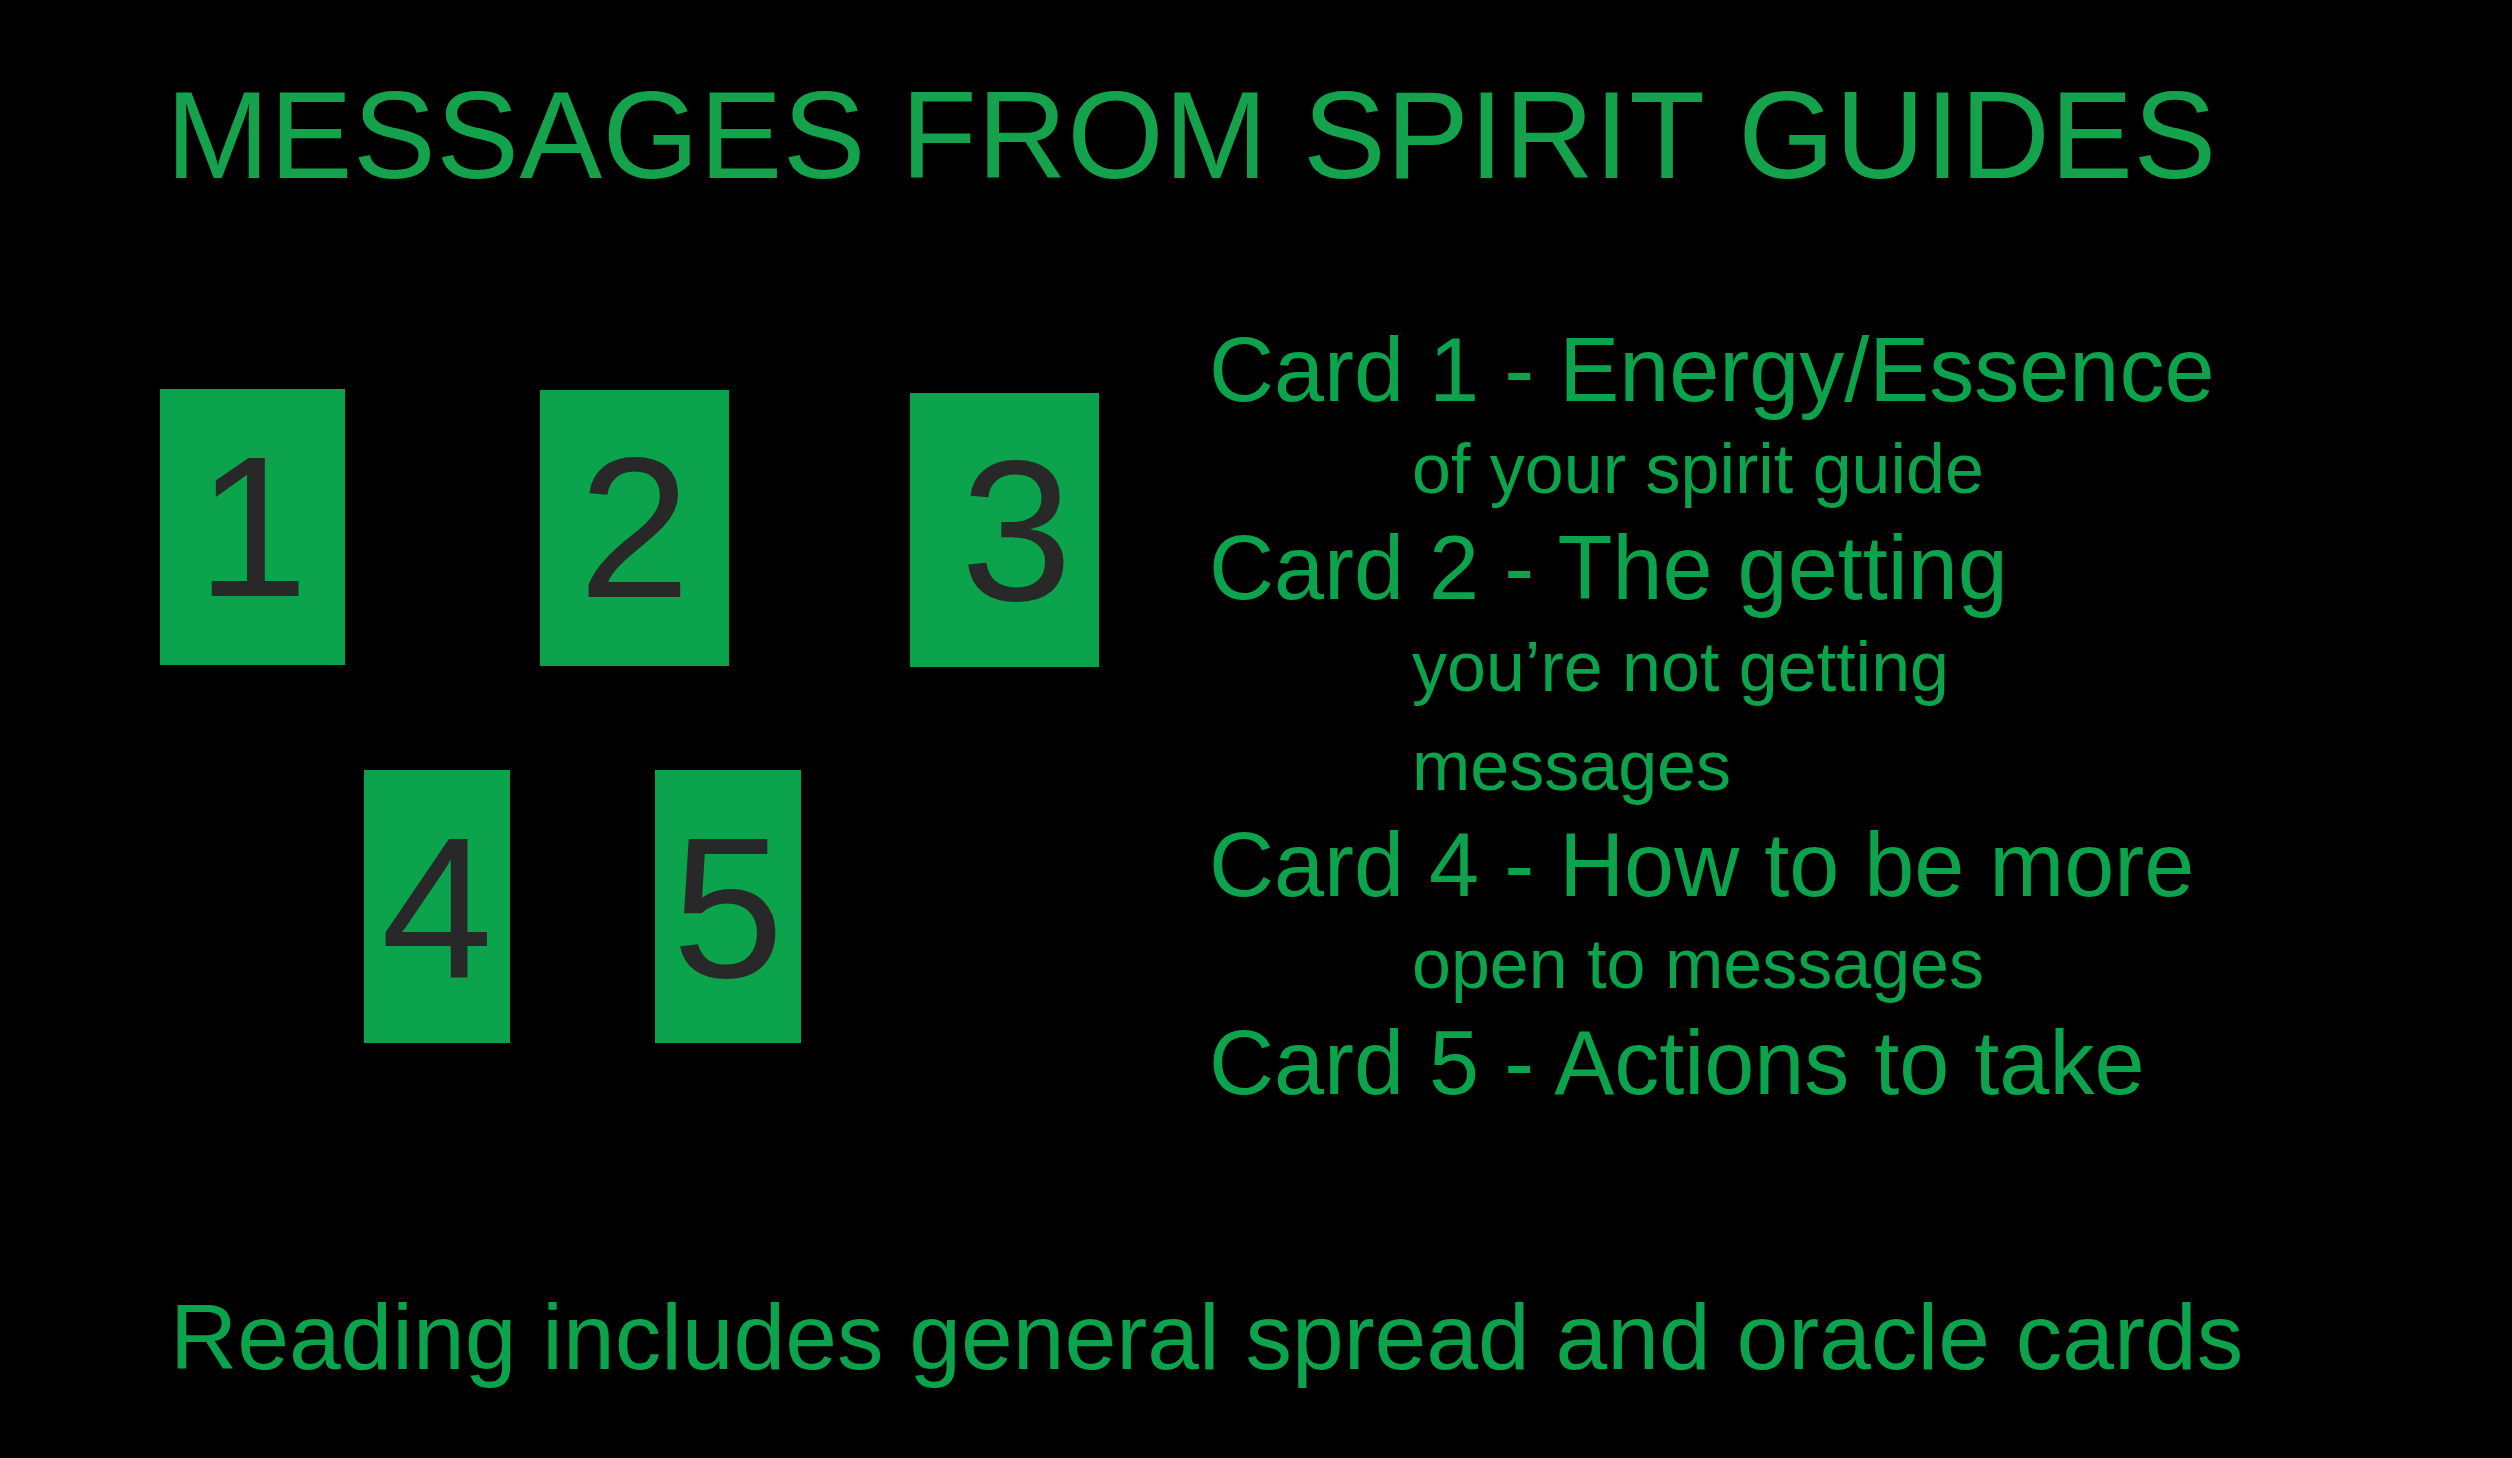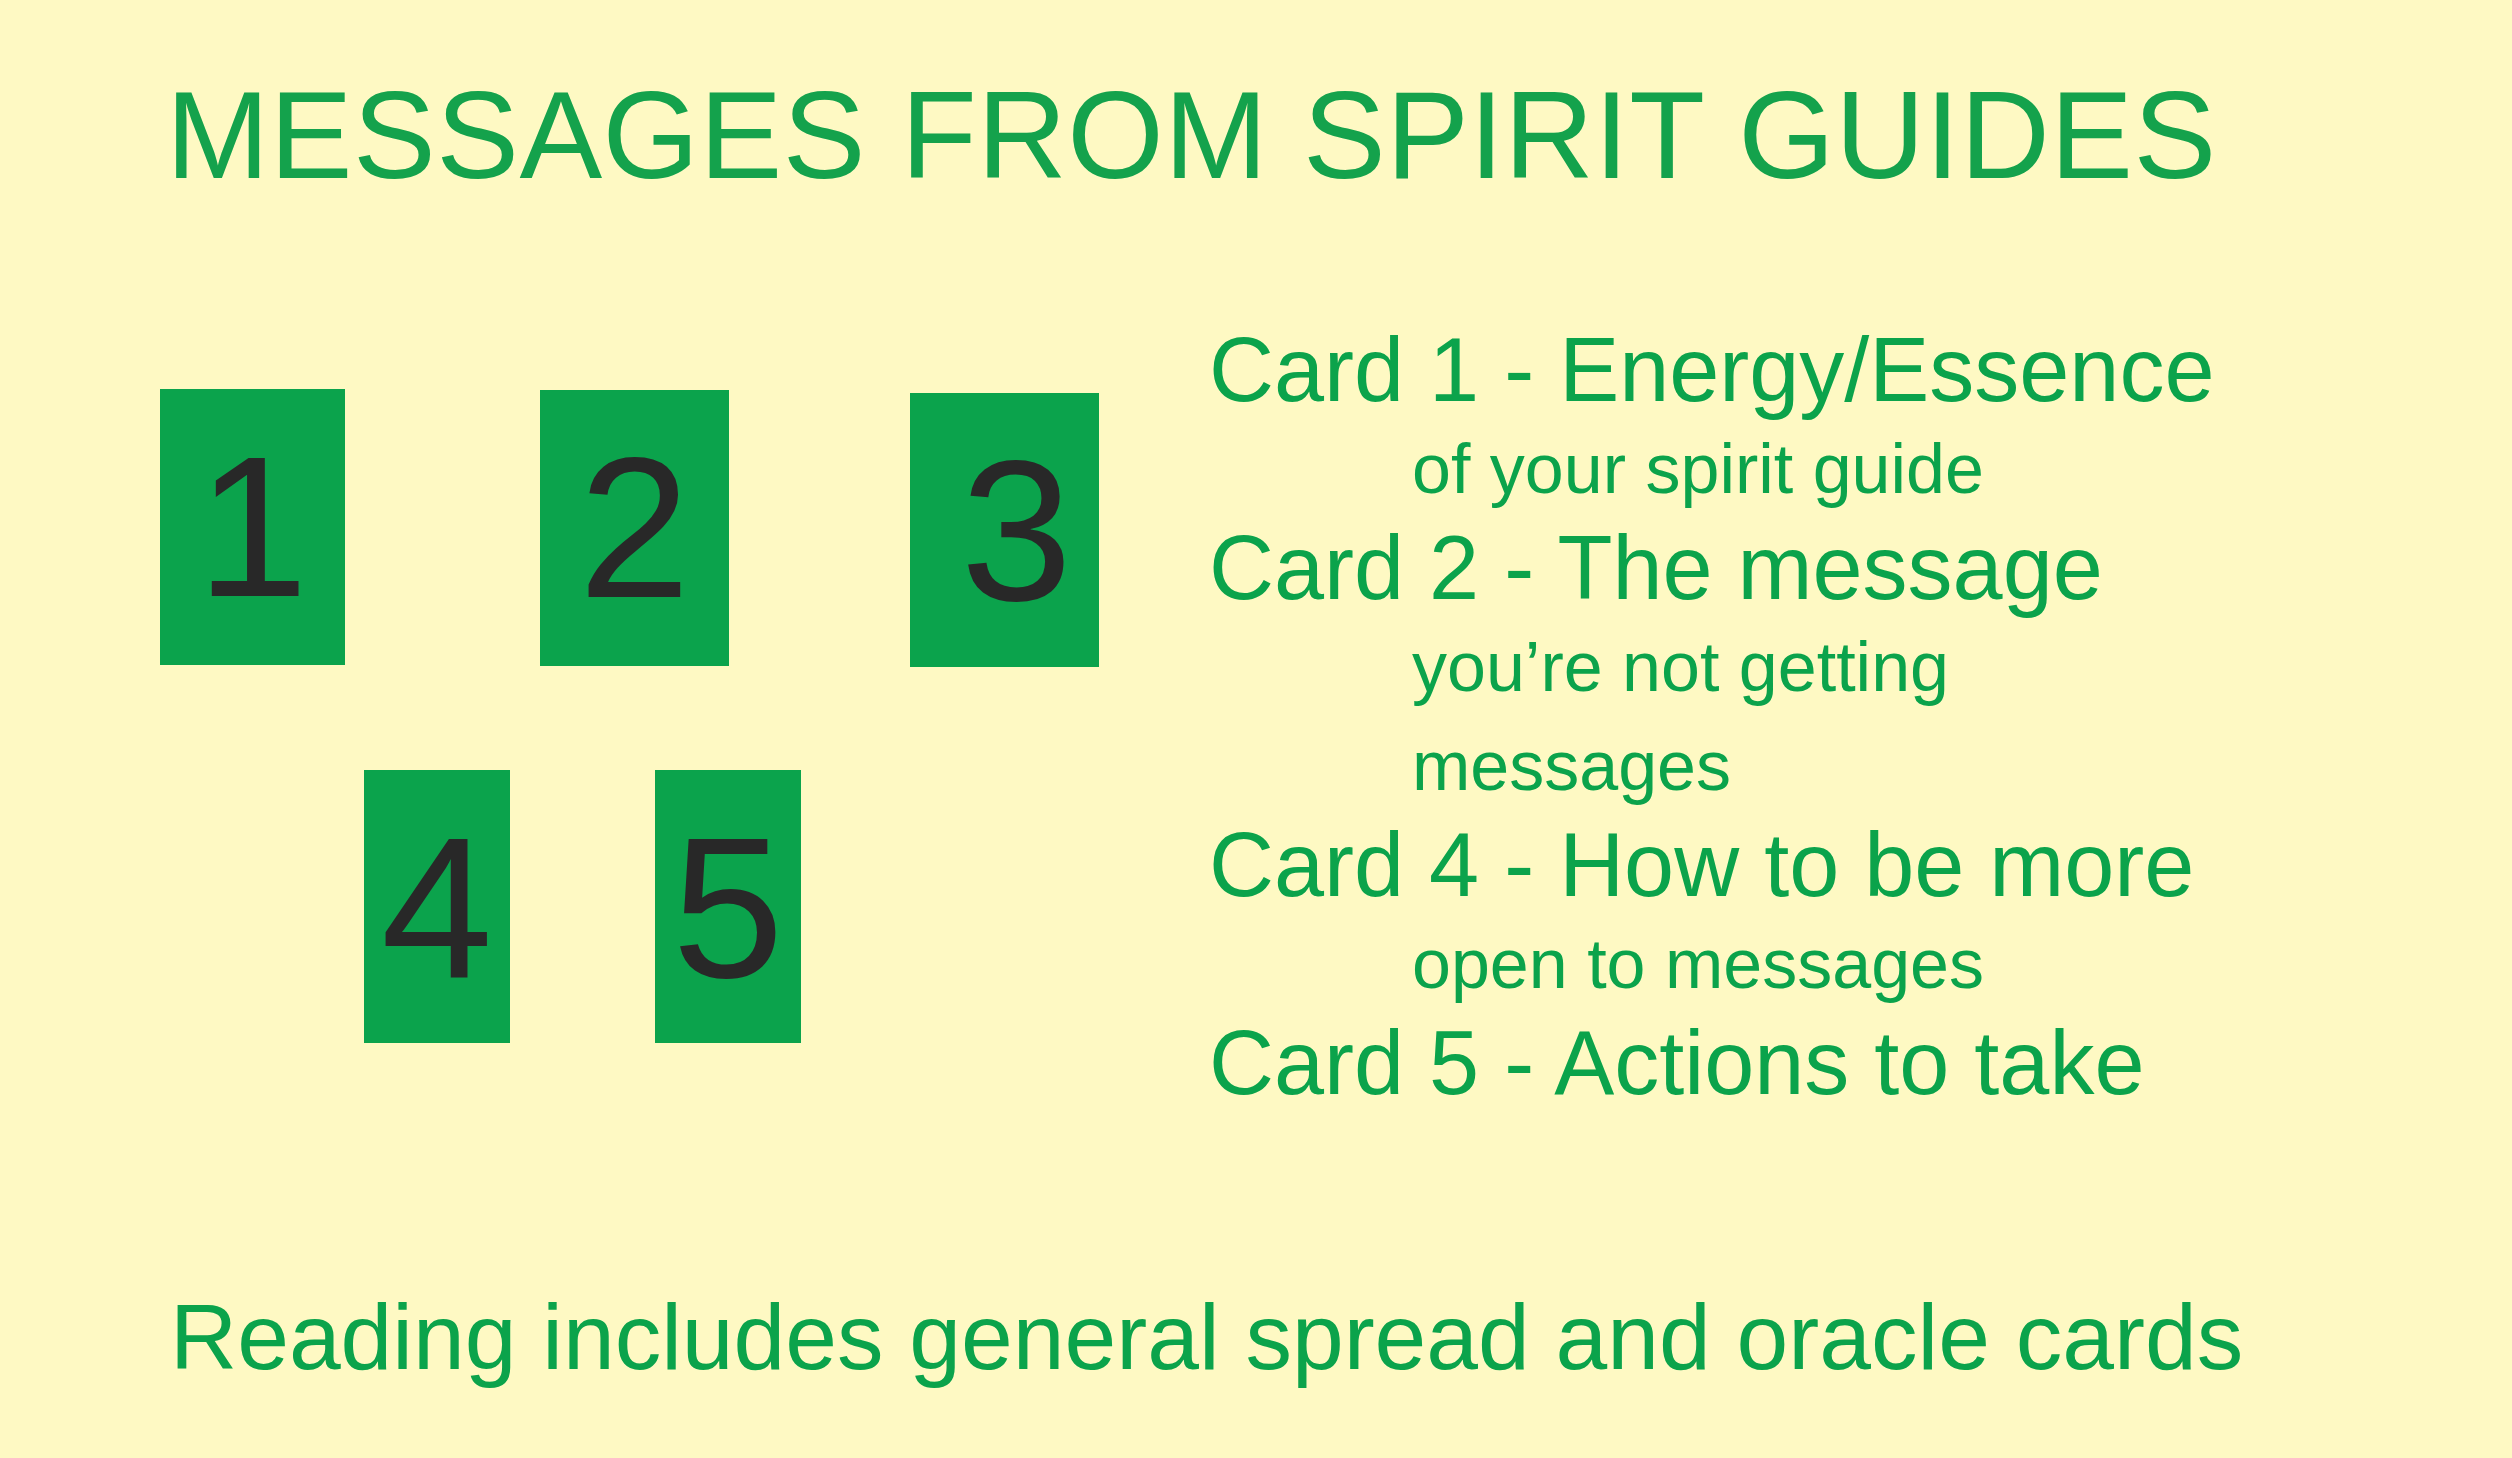--- a/index.html
+++ b/index.html
@@ -106,21 +106,21 @@
     font-size: 93px;
     line-height: 1.0;
     color: #0ba34b;
     white-space: nowrap;
     font-weight: 400;
   }
 </style>
 </head>
 <body>
 
-<div id="canvas" style="background: #fef9c3;">
+<div id="canvas" style="background: #000000;">
 
   <div id="page-title" style="color: rgb(20, 162, 76);">MESSAGES FROM SPIRIT GUIDES</div>
 
   <div id="card-spread">
 
     <div class="tarot-card" id="card-1" style="background: rgb(11, 163, 76);">
       <span class="card-number" style="color: rgb(40, 40, 40);">1</span>
     </div>
 
     <div class="tarot-card" id="card-2" style="background: rgb(11, 163, 76);">
@@ -142,21 +142,21 @@
   </div>
 
   <div id="card-meanings">
 
     <div class="meaning-block">
       <div class="meaning-row" id="meaning-row-1" style="color: rgb(11, 163, 75);"><span class="meaning-label">Card 1 - </span><span class="meaning-text">Energy/Essence</span></div>
       <div class="meaning-continuation" style="color: rgb(11, 163, 75);">of your spirit guide</div>
     </div>
 
     <div class="meaning-block">
-      <div class="meaning-row" id="meaning-row-2" style="color: rgb(11, 163, 75);"><span class="meaning-label">Card 2 - </span><span class="meaning-text">The message</span></div>
+      <div class="meaning-row" id="meaning-row-2" style="color: rgb(11, 163, 75);"><span class="meaning-label">Card 2 - </span><span class="meaning-text">The getting</span></div>
       <div class="meaning-continuation" style="color: rgb(11, 163, 75);">you’re not getting</div>
     </div>
 
     <div class="meaning-block">
       <div class="meaning-continuation" style="color: rgb(11, 163, 75);">messages</div>
     </div>
 
     <div class="meaning-block">
       <div class="meaning-row" id="meaning-row-4" style="color: rgb(11, 163, 75);"><span class="meaning-label">Card 4 - </span><span class="meaning-text">How to be more</span></div>
       <div class="meaning-continuation" style="color: rgb(11, 163, 75);">open to messages</div>

